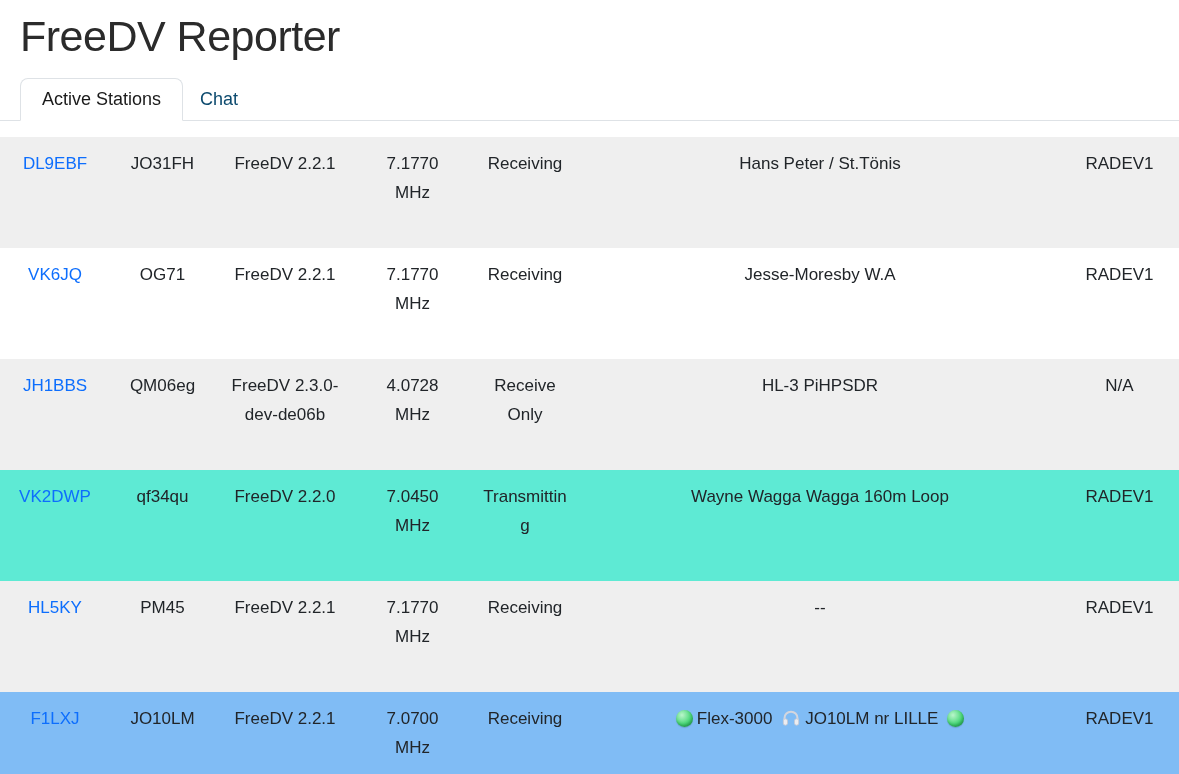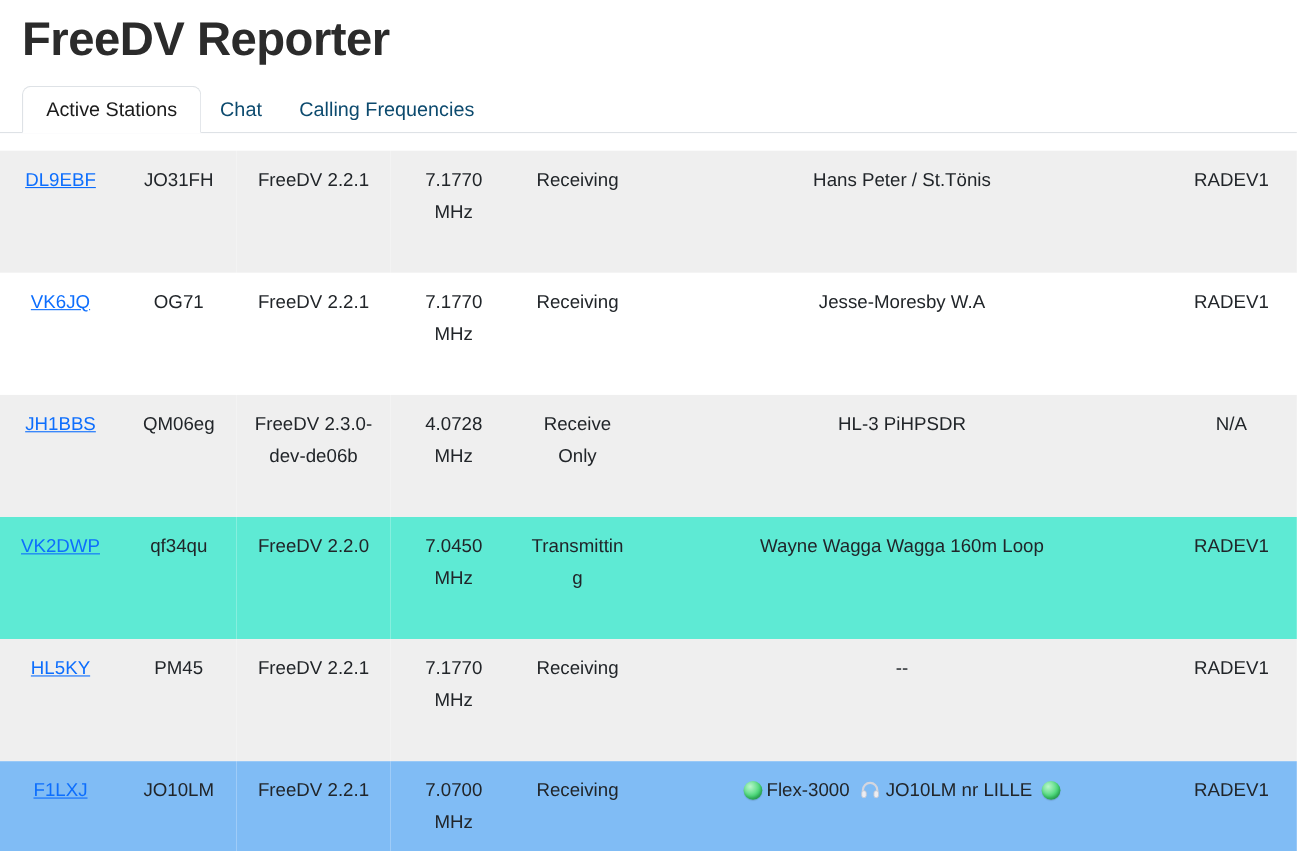--- a/index.html
+++ b/index.html
@@ -1,21 +1,21 @@
 <!DOCTYPE html>
 <html><head>
 <meta charset="utf-8">
 <style>
   * { margin:0; padding:0; box-sizing:border-box; }
   html,body { width:1179px; height:774px; overflow:hidden; background:#fff;
               font-family:"Liberation Sans","DejaVu Sans",sans-serif; color:#212529; }
 
   
   .page-header { padding:10px 20px 0 20px; }
-  .page-title { font-size:43px; font-weight:700; line-height:1.25; letter-spacing:-0.5px; color:#2b2b2b; }
+  .page-title { font-size:43px; font-weight:400; line-height:1.25; letter-spacing:-0.5px; color:#2b2b2b; }
 
   
   .nav-tabs { display:flex; list-style:none; margin-top:14px; padding:0 0 0 20px;
               border-bottom:1px solid #dee2e6; align-items:flex-end; }
   .nav-tabs li { margin-bottom:-1px; }
   .tab-link { display:block; padding:8px 16px; font-size:18px; line-height:25px;
               color:#0c4a6e; text-decoration:none; cursor:pointer;
               border:1px solid transparent; border-radius:8px 8px 0 0; }
   .tab-link.active { background:#fff; color:#1a1a1a;
               border-color:#dee2e6 #dee2e6 #fff #dee2e6; padding:8px 21px; }
@@ -23,21 +23,21 @@
   
   table.stations { width:1179px; border-collapse:collapse; margin-top:16px;
                    table-layout:fixed; font-size:17px; }
   td { vertical-align:top; text-align:center; padding:12px 8px;
        height:111px; line-height:29px; word-wrap:break-word; }
   tr.row-striped      { background:#efefef; }
   tr.row-default      { background:#ffffff;margin-top:13px; }
   tr.row-transmitting { background:#5eead4; }
   tr.row-highlighted  { background:#80bcf5; }
 
-  a.callsign { color:#0d6efd; text-decoration:underline; }
+  a.callsign { color:#0d6efd; }
   .status-wrap { display:inline-block; max-width:92px; }
   .freq-val, .freq-unit { display:block; }
 
   
   .green-dot { display:inline-block; width:17px; height:17px; border-radius:50%;
                vertical-align:-3px; margin:0 4px;
                background:radial-gradient(circle at 35% 30%, #baf5cb, #4cd97b 55%, #2fae5d 88%);
                box-shadow:inset -1px -2px 3px rgba(0,90,30,.35), 0 1px 1px rgba(0,0,0,.15); }
   .hp-icon { display:inline-block; vertical-align:-4px; margin:0 4px; }
 </style>
@@ -47,23 +47,20 @@
 <div class="page-header">
   <h1 class="page-title">FreeDV Reporter</h1>
 </div>
 
 <ul class="nav-tabs">
   <li>
     <span class="tab-link active">Active Stations</span>
   </li>
   <li>
     <span class="tab-link">Chat</span>
-  </li>
-  <li>
-    <span class="tab-link">Calling Frequencies</span>
   </li>
 </ul>
 
 <table class="stations">
   <colgroup>
     <col style="width:110px">
       <col style="width:105px">
       <col style="width:140px">
     <col style="width:115px">
       <col style="width:110px">

